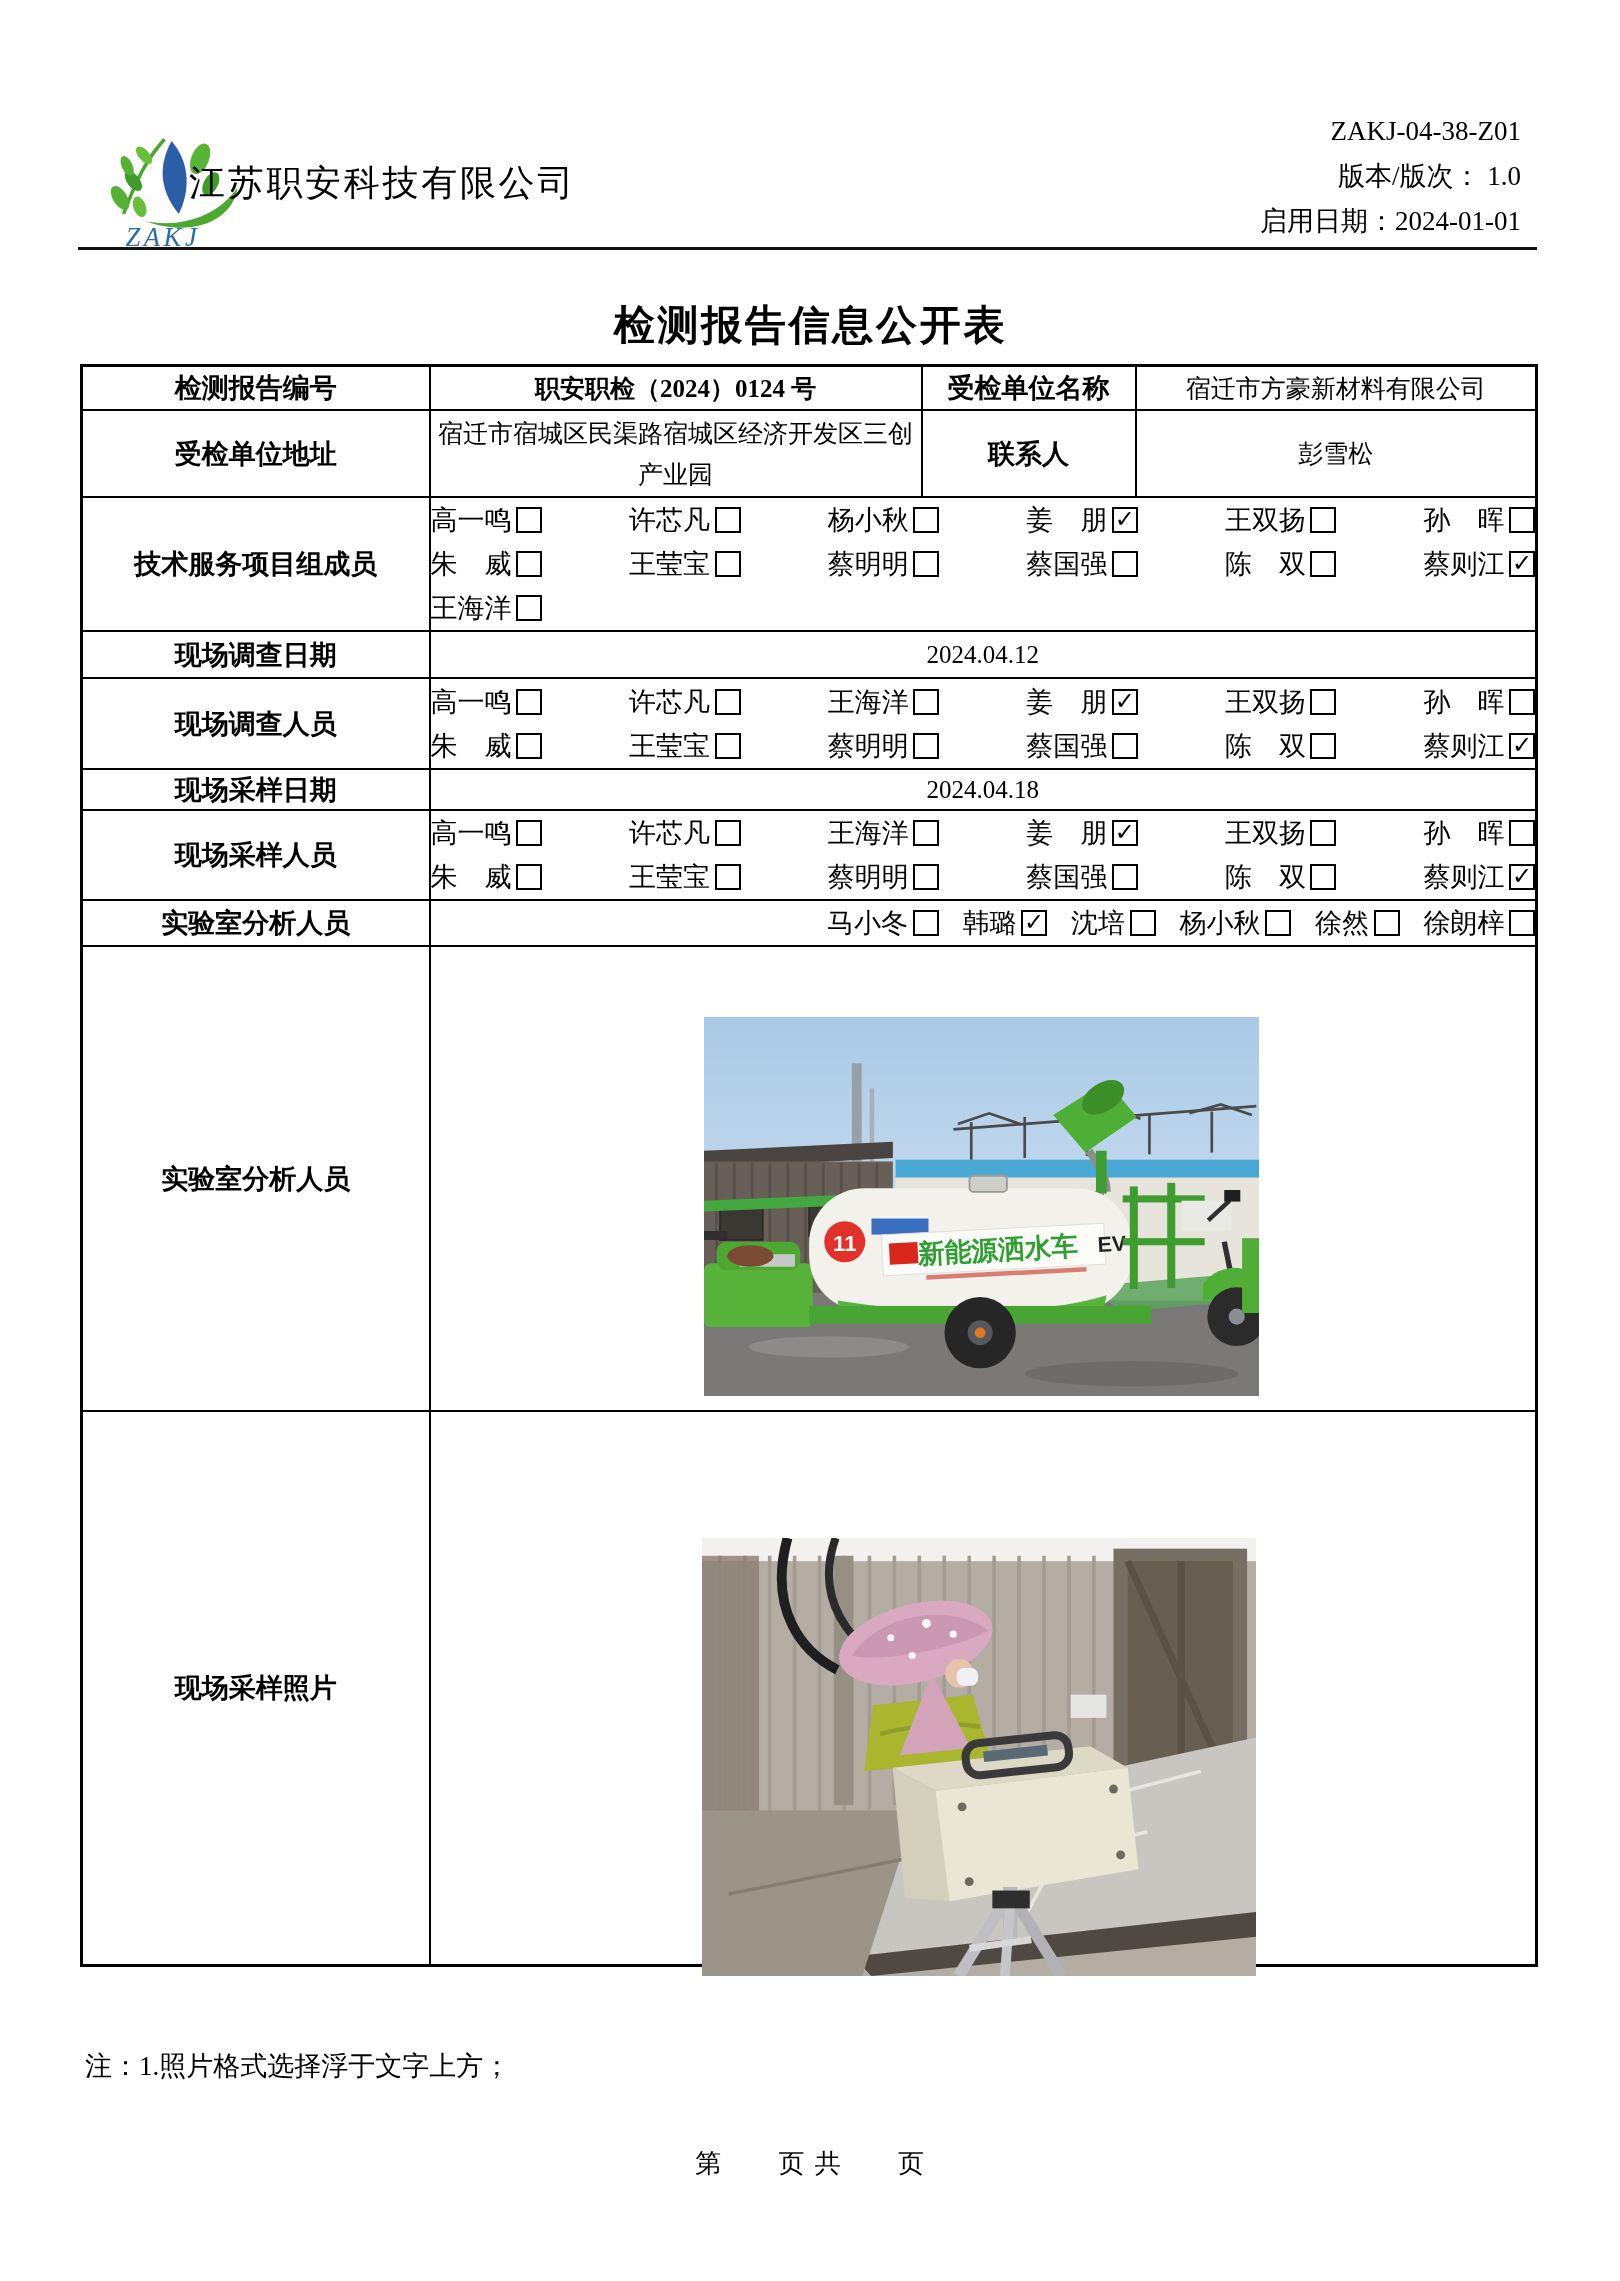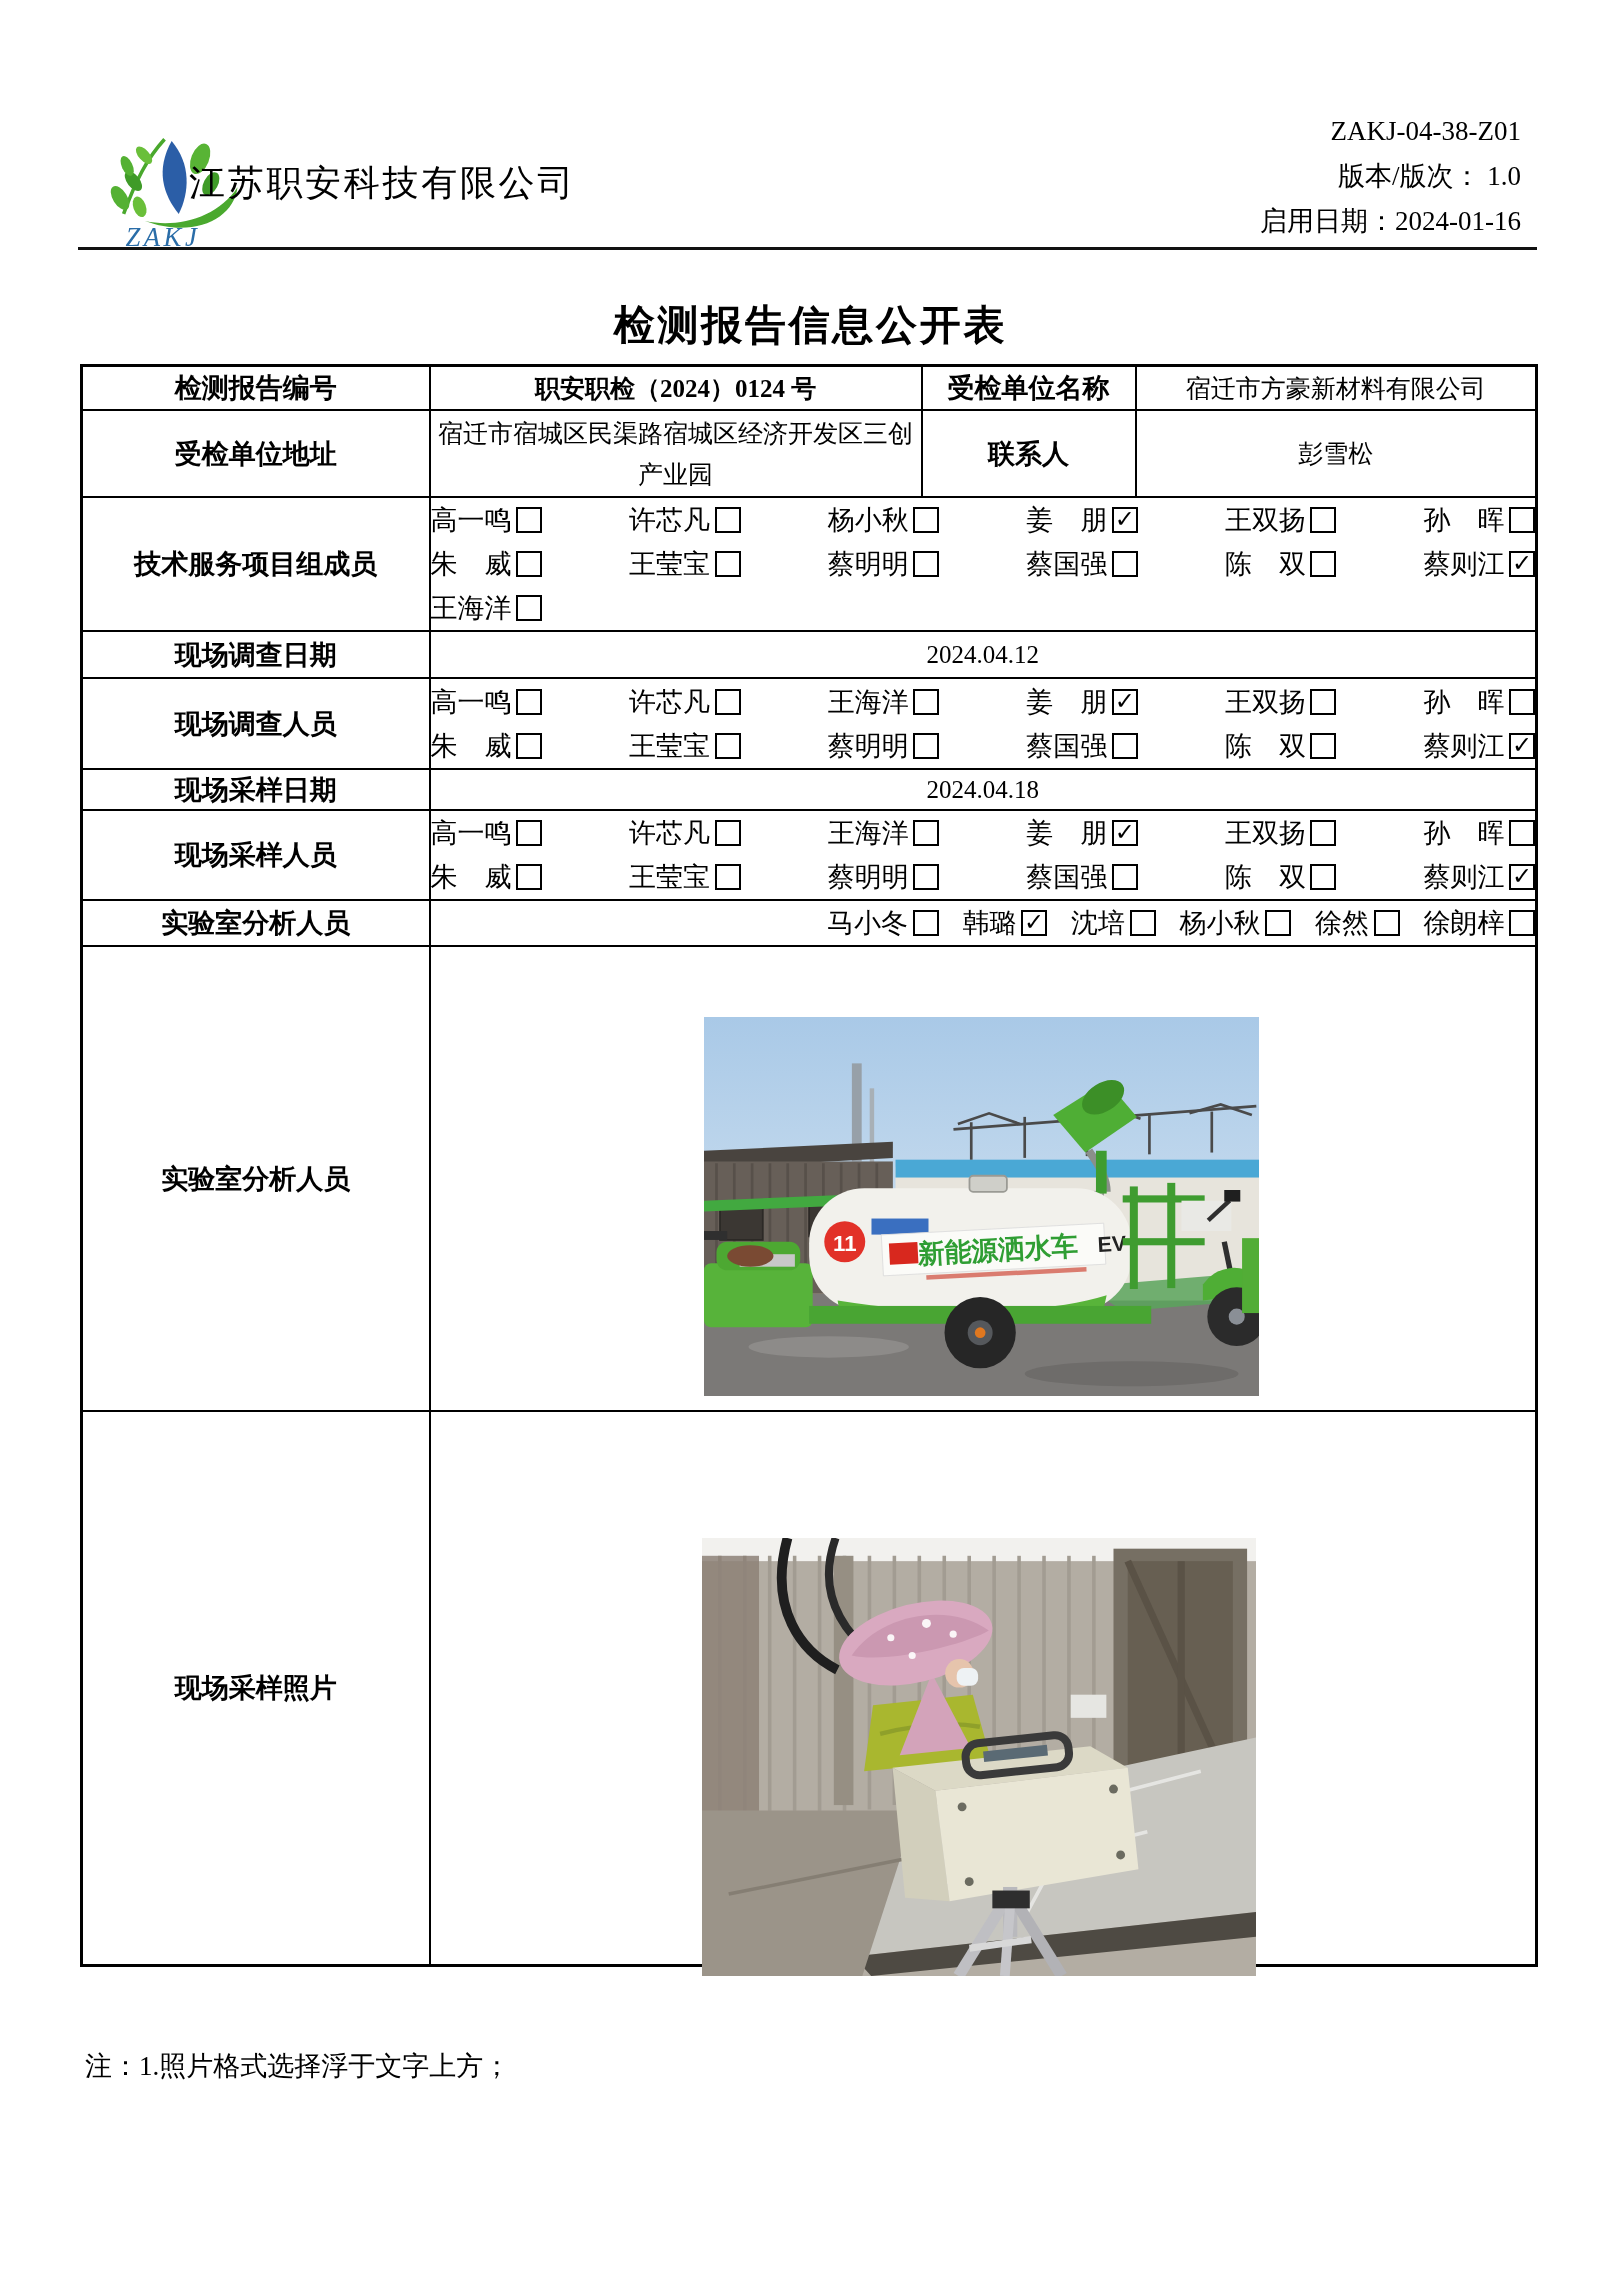--- a/index.html
+++ b/index.html
@@ -63,21 +63,21 @@
       <ellipse cx="120" cy="38" rx="10" ry="18" fill="#58b435" transform="rotate(22 120 38)"></ellipse>
       <ellipse cx="132" cy="66" rx="8" ry="14" fill="#3f9b28" transform="rotate(28 132 66)"></ellipse>
       <path d="M58,108 C95,116 140,104 162,70 C158,106 112,128 58,108 Z" fill="#4aa92e"></path>
     </g>
     <text x="36" y="136" font-size="30" fill="#2a6da8" font-style="italic" letter-spacing="4">ZAKJ</text>
   </svg>
   <div class="company">江苏职安科技有限公司</div>
   <div class="meta">
     <div>ZAKJ-04-38-Z01</div>
     <div>版本/版次：  1.0</div>
-    <div>启用日期：2024-01-16</div>
+    <div>启用日期：2024-01-01</div>
   </div>
   <div class="rule"></div>
 
   <div class="title">检测报告信息公开表</div>
 
   <table class="main">
     <colgroup>
         <col style="width:348px">
         <col style="width:492px">
         <col style="width:214px">
@@ -516,14 +516,15 @@
       <rect x="338" y="392" width="16" height="56" fill="#b9b9bd"></rect>
       <line x1="340" y1="408" x2="288" y2="492" stroke="#bfbfc3" stroke-width="13"></line>
       <line x1="352" y1="408" x2="404" y2="492" stroke="#b2b2b6" stroke-width="13"></line>
       <line x1="346" y1="412" x2="340" y2="492" stroke="#c6c6ca" stroke-width="11"></line>
       <rect x="326" y="396" width="42" height="20" fill="#2e2e2e"></rect>
       <rect x="300" y="452" width="70" height="8" fill="#d8d8d8" transform="rotate(-8 335 456)"></rect>
     </g>
   </svg>
 
   <div class="note">注：1.照片格式选择浮于文字上方；</div>
+  <div class="pagefoot">第　　页 共　　页</div>
 </div>
 
 
 </body></html>

